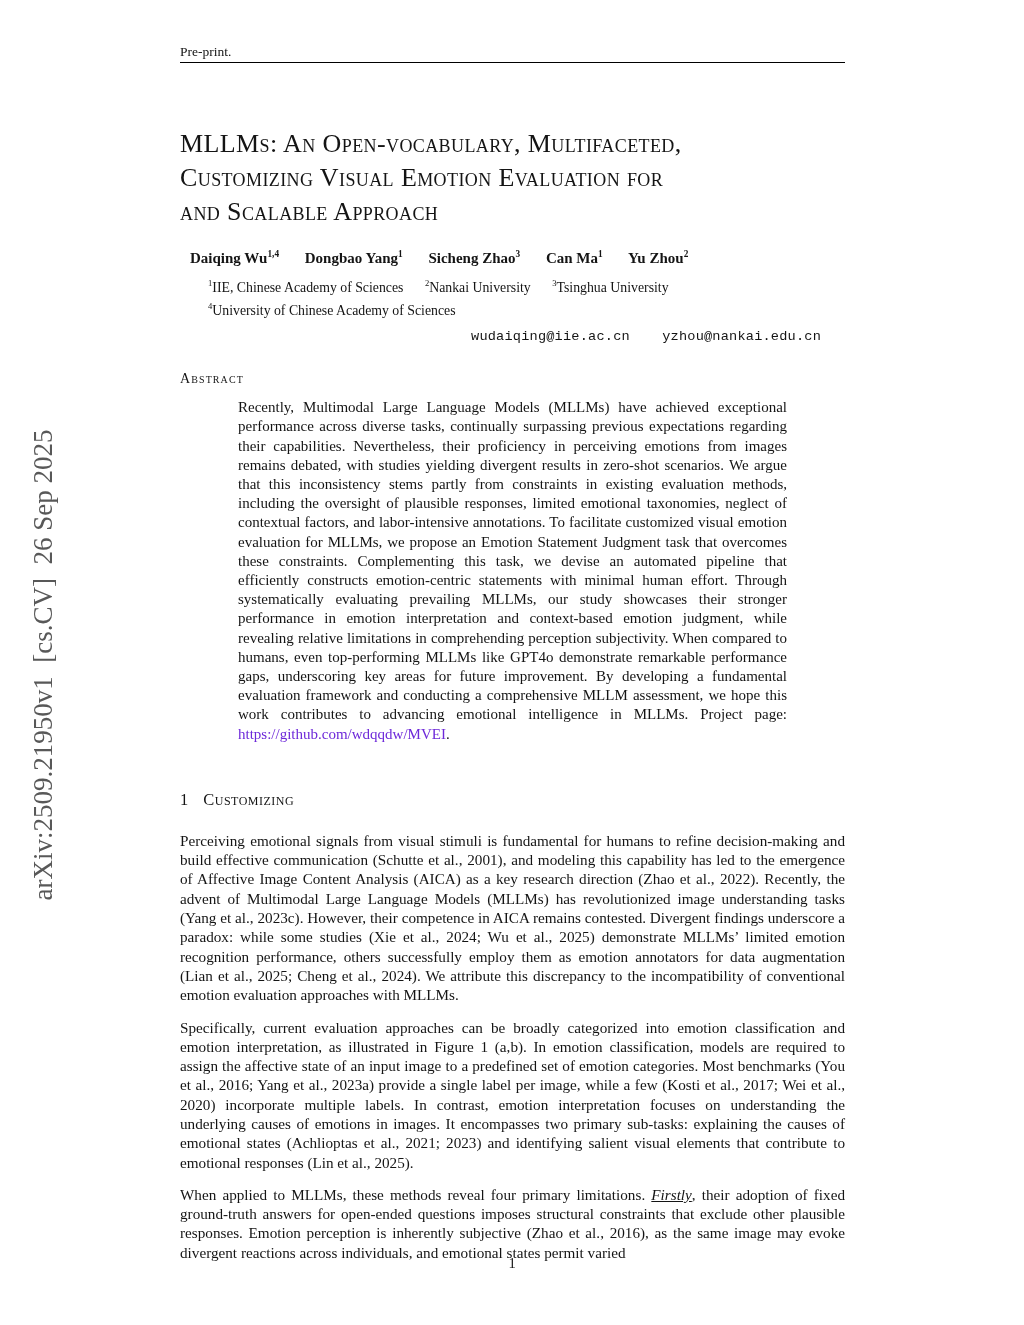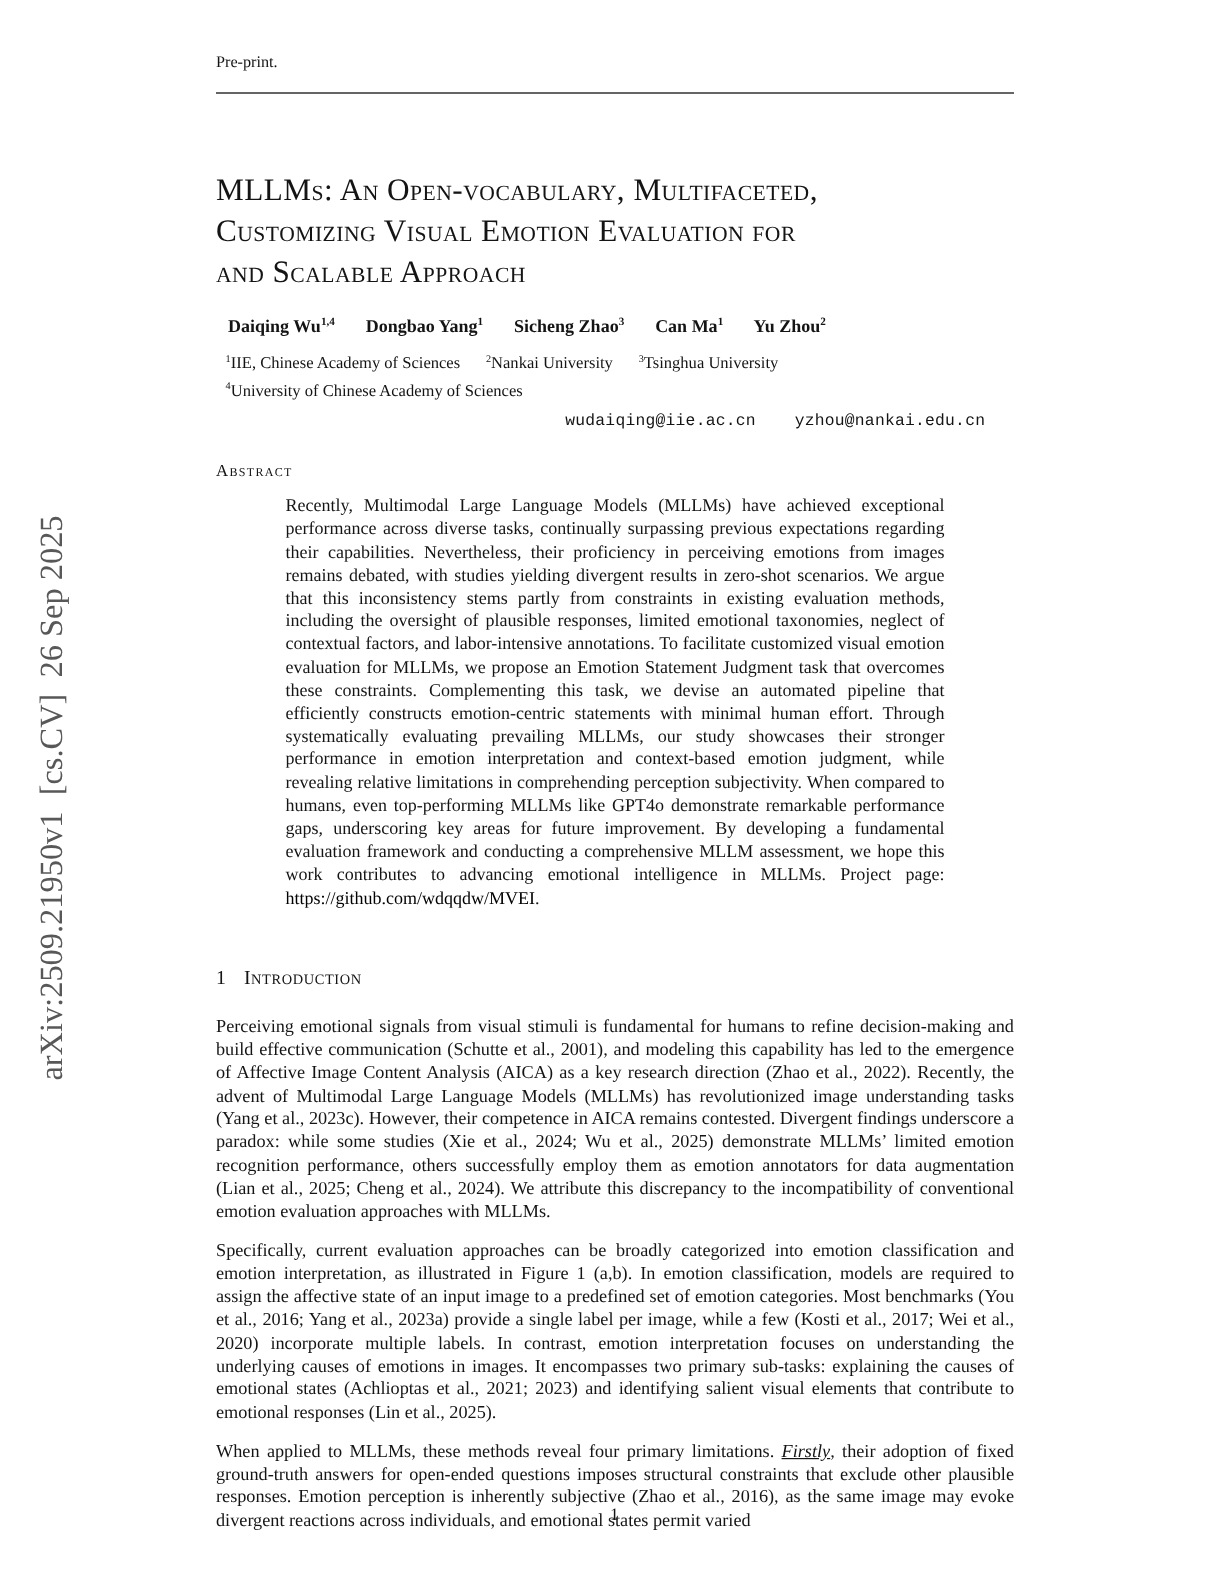--- a/index.html
+++ b/index.html
@@ -16,21 +16,21 @@
   .content {
     position: absolute;
     left: 180px;
     top: 0;
     width: 665px;
   }
 
   .preprint-header {
     margin-top: 44px;
     font-size: 13.5px;
-    padding-bottom: 17px;
+    padding-bottom: 2px;
     border-bottom: 1.2px solid #000;
   }
 
   .paper-title {
     margin-top: 64px;
     font-size: 26px;
     line-height: 34px;
     font-variant: small-caps;
     letter-spacing: 0.4px;
     font-weight: 400;
@@ -40,21 +40,21 @@
     margin-top: 20px;
     margin-left: 10px;
     font-size: 15px;
     font-weight: bold;
   }
   .author { margin-right: 22px; white-space: nowrap; }
   .author sup { font-size: 0.62em; font-weight: bold; }
 
   .affiliations {
     margin-top: 7px;
-    margin-left: 8px;
+    margin-left: 28px;
     font-size: 13.8px;
     line-height: 19.5px;
   }
   .affil-item { margin-right: 18px; white-space: nowrap; }
   .affil-item sup { font-size: 0.62em; }
 
   .emails {
     margin-top: 9px;
     margin-left: 10px;
     font-family: "Liberation Mono", monospace;
@@ -114,21 +114,21 @@
     position: absolute;
     left: 43px;
     top: 665px;
     transform: translate(-50%, -50%) rotate(-90deg);
     white-space: pre;
     font-size: 27px;
     color: #585858;
     font-family: "Liberation Serif", serif;
   }
 
-  .url { color: #000000; text-decoration: none; }
+  .url { color: #6d28d9; text-decoration: none; }
 </style>
 </head>
 <body>
 
 <div class="arxiv-watermark">arXiv:2509.21950v1  [cs.CV]  26 Sep 2025</div>
 
 <div class="content">
 
   <div class="preprint-header">Pre-print.</div>
 
@@ -160,21 +160,21 @@
   <div class="emails">
     <span class="email">wudaiqing@iie.ac.cn</span>
     <span class="email">yzhou@nankai.edu.cn</span>
   </div>
 
   <div class="abstract-heading">Abstract</div>
 
   <p class="abstract-body"><span>Recently, Multimodal Large Language Models (MLLMs) have achieved exceptional performance across diverse tasks, continually surpassing previous expectations regarding their capabilities. Nevertheless, their proficiency in perceiving emotions from images remains debated, with studies yielding divergent results in zero-shot scenarios. We argue that this inconsistency stems partly from constraints in existing evaluation methods, including the oversight of plausible responses, limited emotional taxonomies, neglect of contextual factors, and labor-intensive annotations. To facilitate customized visual emotion evaluation for MLLMs, we propose an Emotion Statement Judgment task that overcomes these constraints. Complementing this task, we devise an automated pipeline that efficiently constructs emotion-centric statements with minimal human effort. Through systematically evaluating prevailing MLLMs, our study showcases their stronger performance in emotion interpretation and context-based emotion judgment, while revealing relative limitations in comprehending perception subjectivity. When compared to humans, even top-performing MLLMs like GPT4o demonstrate remarkable performance gaps, underscoring key areas for future improvement. By developing a fundamental evaluation framework and conducting a comprehensive MLLM assessment, we hope this work contributes to advancing emotional intelligence in MLLMs. Project page: </span><a class="url" href="#">https://github.com/wdqqdw/MVEI</a><span>.</span></p>
 
   <div class="section-heading">
-    <span class="section-number">1</span><span class="section-title">Introduction</span>
+    <span class="section-number">1</span><span class="section-title">Customizing</span>
   </div>
 
   <p class="body-para first-para">Perceiving emotional signals from visual stimuli is fundamental for humans to refine decision-making and build effective communication (Schutte et al., 2001), and modeling this capability has led to the emergence of Affective Image Content Analysis (AICA) as a key research direction (Zhao et al., 2022). Recently, the advent of Multimodal Large Language Models (MLLMs) has revolutionized image understanding tasks (Yang et al., 2023c). However, their competence in AICA remains contested. Divergent findings underscore a paradox: while some studies (Xie et al., 2024; Wu et al., 2025) demonstrate MLLMs’ limited emotion recognition performance, others successfully employ them as emotion annotators for data augmentation (Lian et al., 2025; Cheng et al., 2024). We attribute this discrepancy to the incompatibility of conventional emotion evaluation approaches with MLLMs.</p>
 
   <p class="body-para">Specifically, current evaluation approaches can be broadly categorized into emotion classification and emotion interpretation, as illustrated in Figure 1 (a,b). In emotion classification, models are required to assign the affective state of an input image to a predefined set of emotion categories. Most benchmarks (You et al., 2016; Yang et al., 2023a) provide a single label per image, while a few (Kosti et al., 2017; Wei et al., 2020) incorporate multiple labels. In contrast, emotion interpretation focuses on understanding the underlying causes of emotions in images. It encompasses two primary sub-tasks: explaining the causes of emotional states (Achlioptas et al., 2021; 2023) and identifying salient visual elements that contribute to emotional responses (Lin et al., 2025).</p>
 
   <p class="body-para"><span>When applied to MLLMs, these methods reveal four primary limitations. </span><span class="italic">Firstly</span><span>, their adoption of fixed ground-truth answers for open-ended questions imposes structural constraints that exclude other plausible responses. Emotion perception is inherently subjective (Zhao et al., 2016), as the same image may evoke divergent reactions across individuals, and emotional states permit varied</span></p>
 
 </div>
 

